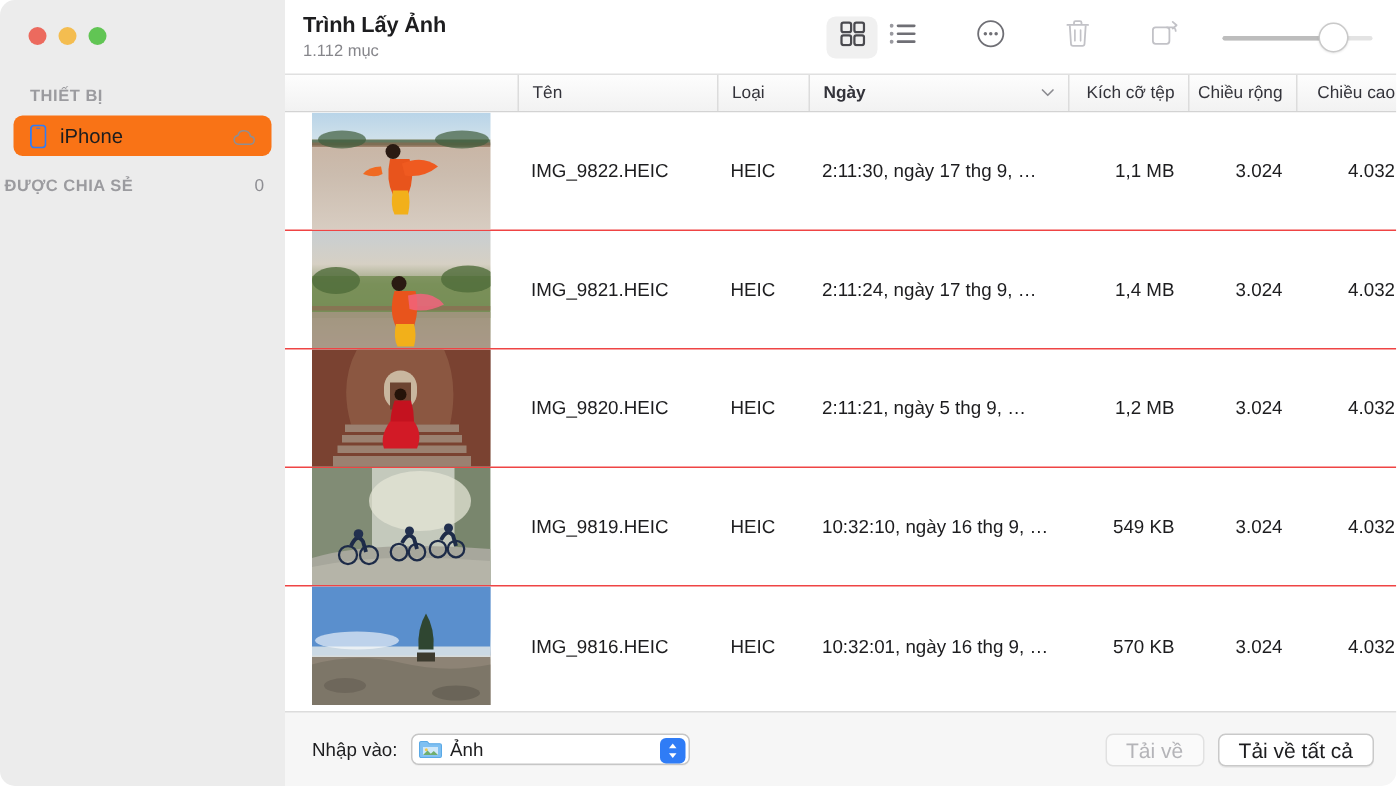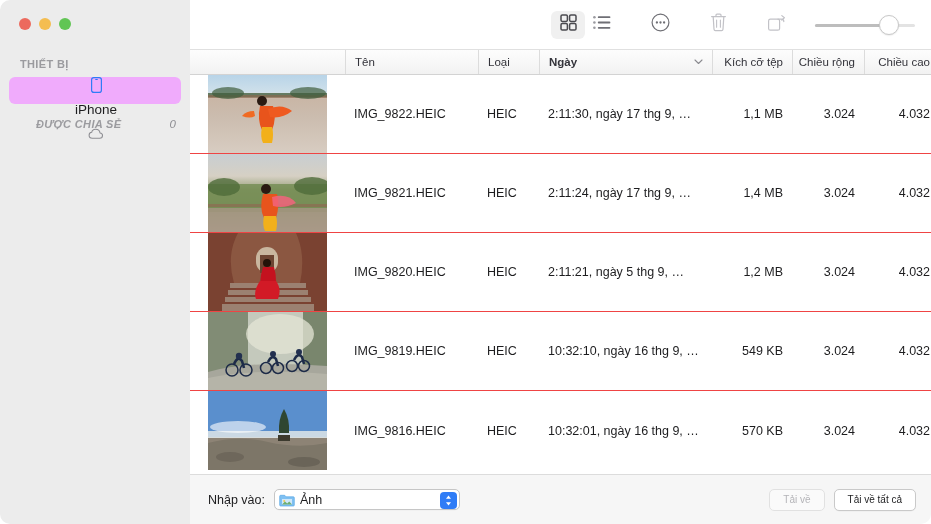--- a/index.html
+++ b/index.html
@@ -49,34 +49,33 @@
   }
   .side-row {
     display: flex;
     align-items: center;
     height: 27px;
     margin: 0 9px;
     padding: 0 9px 0 11px;
     border-radius: 6px;
     gap: 9px;
   }
-  .side-row.selected { background: #f0abfc; flex-direction: column; }
+  .side-row.selected { background: #f97316; }
   .side-row .label {
     font-size: 13.5px;
     color: #1d1d1f;
     flex: 1;
   }
   .side-row .phone-icon { width: 11px; height: 16px; display:block; }
   .side-row .cloud-icon { width: 17px; height: 12px; display:block; }
 
   .shared-head {
     display: flex;
     align-items: center;
-    padding: 14px 14px 0 36px;
-    font-style: italic;
+    padding: 14px 14px 0 3px;
   }
   .shared-head .t {
     flex: 1;
     font-size: 11px;
     font-weight: 700;
     letter-spacing: 0.35px;
     color: #9b9b9f;
     text-transform: uppercase;
   }
   .shared-head .count {
@@ -240,21 +239,21 @@
     width: 17px; height: 17px;
     background: #2f7cf6;
     border-radius: 4px;
     display: flex; align-items: center; justify-content: center;
   }
   .bb-spacer { flex: 1; }
   .btn {
     height: 22px;
     border-radius: 5px;
     display: flex; align-items: center; justify-content: center;
-    font-size: 10px;
+    font-size: 14px;
     padding: 0 13px;
     background: #ffffff;
     border: 1px solid #c9c9c9;
     color: #1d1d1f;
     box-shadow: 0 0.5px 0.5px rgba(0,0,0,0.05);
     white-space: nowrap;
   }
   .btn.disabled {
     color: #b4b4b8;
     background: #fafafa;
@@ -294,20 +293,24 @@
 
     <div class="shared-head">
       <span class="t">ĐƯỢC CHIA SẺ</span>
       <span class="count">0</span>
     </div>
   </aside>
 
   <div class="main">
 
     <div class="toolbar">
+      <div class="titlebox">
+        <div class="app-title">Trình Lấy Ảnh</div>
+        <div class="app-sub">1.112 mục</div>
+      </div>
 
       <div class="tb-spacer"></div>
 
       <div class="tb-group">
         <div class="tb-btn active">
           <span>
             <svg width="17" height="17" viewBox="0 0 17 17">
               <rect x="1" y="1" width="6.4" height="6.4" rx="1.3" fill="none" stroke="#4a4a4f" stroke-width="1.5"></rect>
               <rect x="9.6" y="1" width="6.4" height="6.4" rx="1.3" fill="none" stroke="#4a4a4f" stroke-width="1.5"></rect>
               <rect x="1" y="9.6" width="6.4" height="6.4" rx="1.3" fill="none" stroke="#4a4a4f" stroke-width="1.5"></rect>

